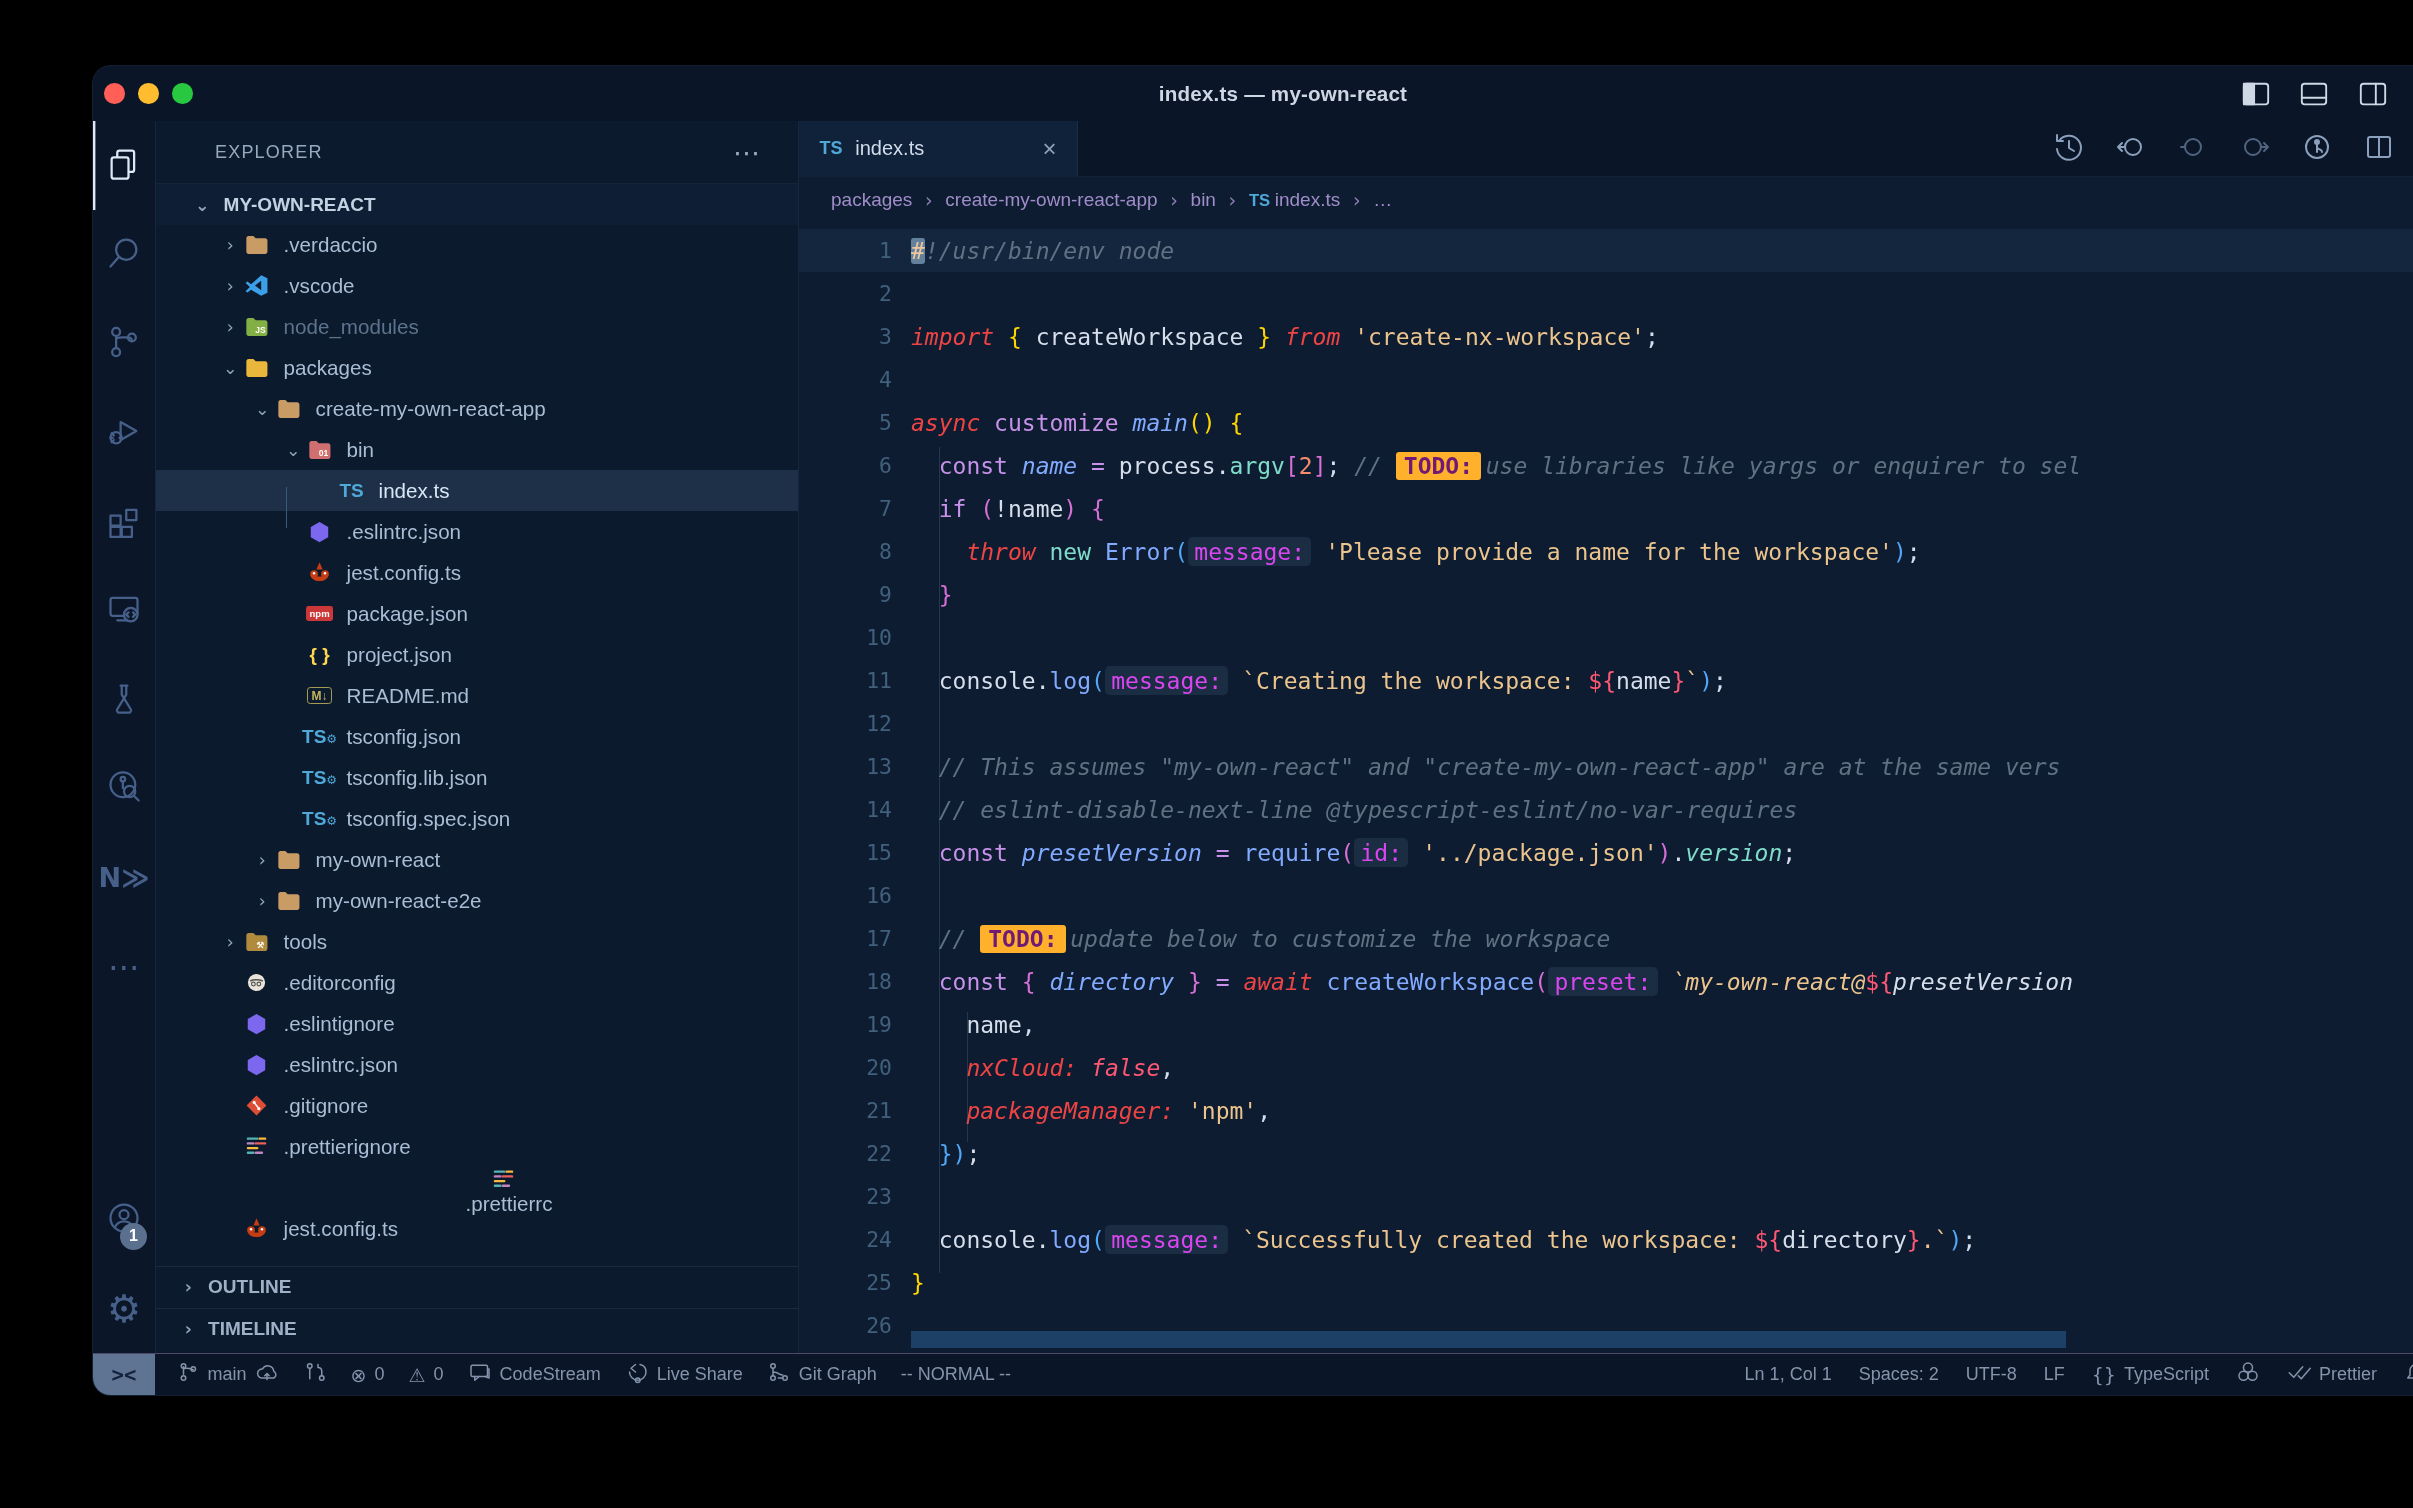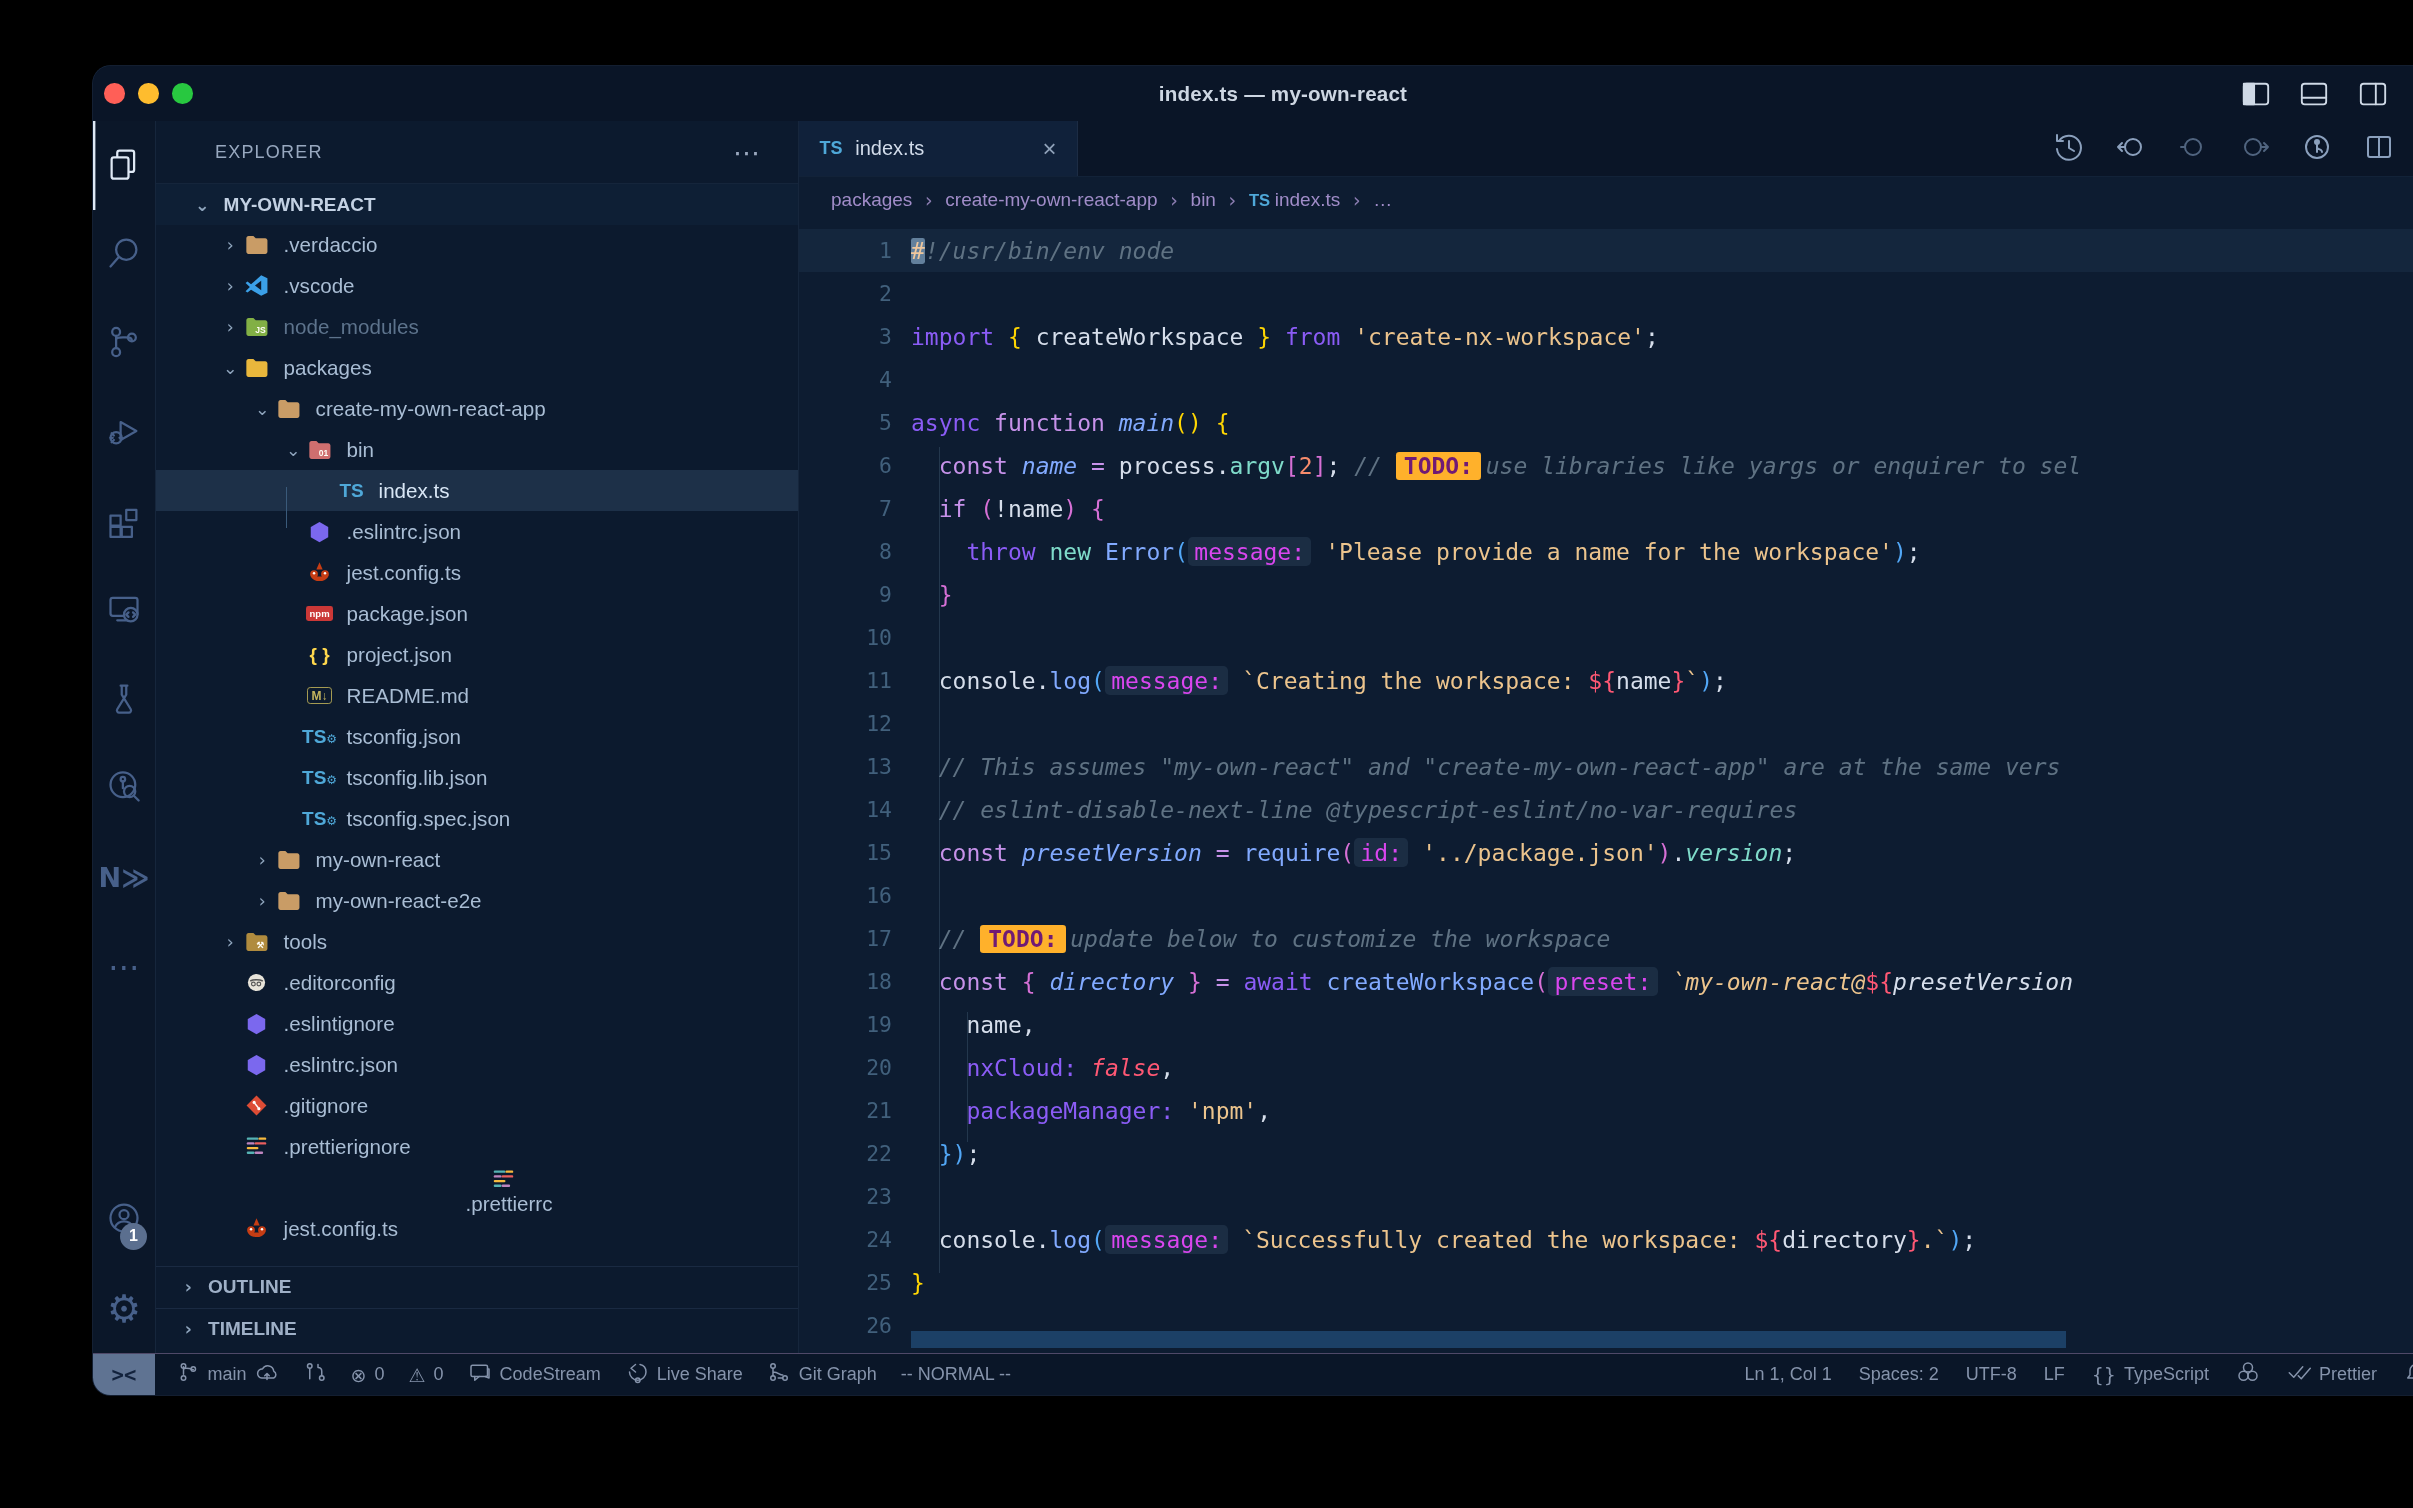--- a/index.html
+++ b/index.html
@@ -73,21 +73,21 @@
   .bc-ts{color:#4fa8d8;font-weight:bold;font-size:16.6px;}
   
   .codearea{flex:1 1 auto;position:relative;overflow:hidden;font-family:"DejaVu Sans Mono",monospace;}
   .codelines{position:absolute;left:0;right:22px;top:6.3px;}
   .code-line{height:43px;display:flex;align-items:center;white-space:pre;font-size:23px;}
   .code-line.cur{background:#14263d;}
   .gutter{width:93px;flex:0 0 auto;text-align:right;color:#41607c;font-size:21.4px;}
   .lcontent{margin-left:19px;}
   .c-txt{color:#d6deeb}.c-txti{color:#d6deeb;font-style:italic}
   .c-cm{color:#5f7283;font-style:italic}
-  .c-kw{color:#c792ea}.c-kwi{color:#8b5cf6;}
+  .c-kw{color:#c792ea}.c-kwi{color:#ef4444;font-style:italic}
   .c-fn{color:#82aaff}.c-fni{color:#82aaff;font-style:italic}
   .c-vr{color:#82aaff;font-style:italic}
   .c-pr{color:#7fdbca}.c-pri{color:#7fdbca;font-style:italic}
   .c-mint{color:#7fdbca}
   .c-num{color:#f78c6c}
   .c-str{color:#ecc48d}.c-stri{color:#ecc48d;font-style:italic}
   .c-red{color:#ff5874}
   .c-boo{color:#ff5874;font-style:italic}
   .c-b1{color:#ffd602}.c-b2{color:#d670d6}.c-b3{color:#52a7f6}
   .c-hint{color:#d946ef;background:rgba(125,160,190,.13);border-radius:4.7px;padding:1.6px 6.3px;}
@@ -536,21 +536,21 @@
           <span class="bc-item"><span class="bc-ts">TS </span><span>index.ts</span></span>
           <span class="bc-sep">›</span>
           <span class="bc-item"><span>…</span></span>
         </div>
       <div class="codearea">
         <div class="codelines" id="codelines">
             <div class="code-line cur"><span class="gutter">1</span><span class="lcontent"><span class="c-cur">#</span><span class="c-cm">!/usr/bin/env node</span></span></div>
             <div class="code-line"><span class="gutter">2</span><span class="lcontent"></span></div>
             <div class="code-line"><span class="gutter">3</span><span class="lcontent"><span class="c-kwi">import </span><span class="c-b1">{ </span><span class="c-txt">createWorkspace </span><span class="c-b1">} </span><span class="c-kwi">from </span><span class="c-str">'create-nx-workspace'</span><span class="c-txt">;</span></span></div>
             <div class="code-line"><span class="gutter">4</span><span class="lcontent"></span></div>
-            <div class="code-line"><span class="gutter">5</span><span class="lcontent"><span class="c-kwi">async </span><span class="c-kw">function </span><span class="c-fni">main</span><span class="c-b1">()</span><span class="c-txt"> </span><span class="c-b1">{</span></span></div>
+            <div class="code-line"><span class="gutter">5</span><span class="lcontent"><span class="c-kwi">async </span><span class="c-kw">customize </span><span class="c-fni">main</span><span class="c-b1">()</span><span class="c-txt"> </span><span class="c-b1">{</span></span></div>
             <div class="code-line"><span class="gutter">6</span><span class="lcontent"><span class="c-txt">  </span><span class="c-kw">const </span><span class="c-vr">name</span><span class="c-txt"> </span><span class="c-kw">=</span><span class="c-txt"> </span><span class="c-txt">process</span><span class="c-txt">.</span><span class="c-pr">argv</span><span class="c-b2">[</span><span class="c-num">2</span><span class="c-b2">]</span><span class="c-txt">; </span><span class="c-cm">// </span><span class="c-todo">TODO:</span><span class="c-cm">use libraries like yargs or enquirer to sel</span></span></div>
             <div class="code-line"><span class="gutter">7</span><span class="lcontent"><span class="c-txt">  </span><span class="c-kw">if </span><span class="c-b2">(</span><span class="c-txt">!name</span><span class="c-b2">) </span><span class="c-b2">{</span></span></div>
             <div class="code-line"><span class="gutter">8</span><span class="lcontent"><span class="c-txt">    </span><span class="c-kwi">throw </span><span class="c-mint">new </span><span class="c-fn">Error</span><span class="c-b3">(</span><span class="c-hint">message:</span><span class="c-txt"> </span><span class="c-str">'Please provide a name for the workspace'</span><span class="c-b3">)</span><span class="c-txt">;</span></span></div>
             <div class="code-line"><span class="gutter">9</span><span class="lcontent"><span class="c-txt">  </span><span class="c-b2">}</span></span></div>
             <div class="code-line"><span class="gutter">10</span><span class="lcontent"></span></div>
             <div class="code-line"><span class="gutter">11</span><span class="lcontent"><span class="c-txt">  </span><span class="c-txt">console</span><span class="c-txt">.</span><span class="c-fn">log</span><span class="c-b3">(</span><span class="c-hint">message:</span><span class="c-txt"> </span><span class="c-str">`Creating the workspace: </span><span class="c-red">${</span><span class="c-txt">name</span><span class="c-red">}</span><span class="c-str">`</span><span class="c-b3">)</span><span class="c-txt">;</span></span></div>
             <div class="code-line"><span class="gutter">12</span><span class="lcontent"></span></div>
             <div class="code-line"><span class="gutter">13</span><span class="lcontent"><span class="c-txt">  </span><span class="c-cm">// This assumes "my-own-react" and "create-my-own-react-app" are at the same vers</span></span></div>
             <div class="code-line"><span class="gutter">14</span><span class="lcontent"><span class="c-txt">  </span><span class="c-cm">// eslint-disable-next-line @typescript-eslint/no-var-requires</span></span></div>
             <div class="code-line"><span class="gutter">15</span><span class="lcontent"><span class="c-txt">  </span><span class="c-kw">const </span><span class="c-vr">presetVersion</span><span class="c-txt"> </span><span class="c-kw">=</span><span class="c-txt"> </span><span class="c-fn">require</span><span class="c-b2">(</span><span class="c-hint">id:</span><span class="c-txt"> </span><span class="c-str">'../package.json'</span><span class="c-b2">)</span><span class="c-txt">.</span><span class="c-pri">version</span><span class="c-txt">;</span></span></div>

